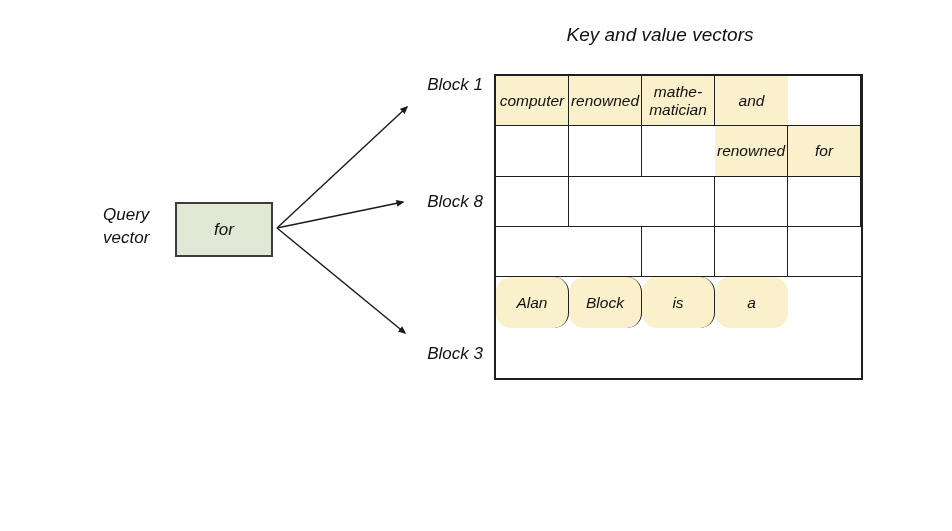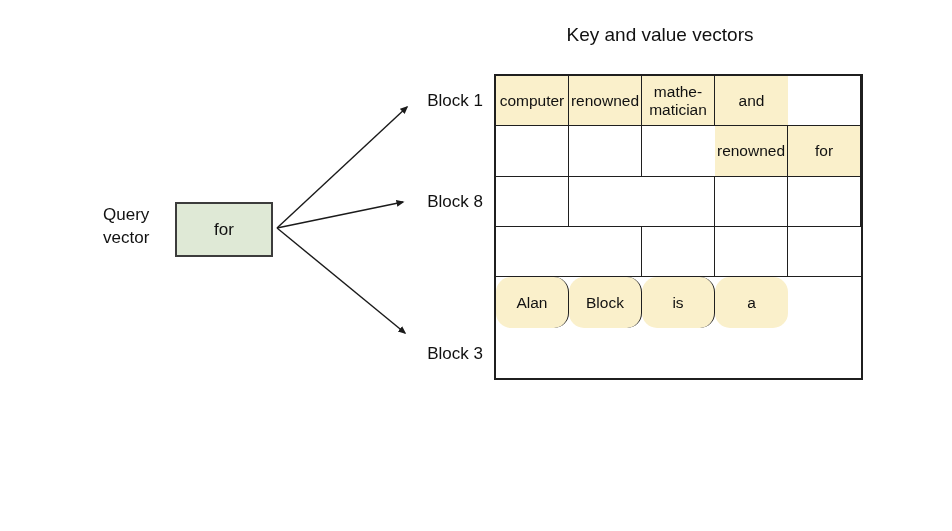--- a/index.html
+++ b/index.html
@@ -8,20 +8,21 @@
     background: #ffffff;
     font-family: "Liberation Sans", sans-serif;
   }
   .canvas {
     position: relative;
     width: 952px;
     height: 531px;
     background: #ffffff;
     overflow: hidden;
     color: #111111;
+    font-style: italic;
   }
   .diagram-title {
     position: absolute;
     left: 490px;
     top: 24px;
     width: 340px;
     text-align: center;
     font-size: 19px;
     line-height: 22px;
     color: #111111;
@@ -58,21 +59,21 @@
   }
   .block-label {
     position: absolute;
     left: 383px;
     width: 100px;
     text-align: right;
     font-size: 17px;
     line-height: 20px;
     color: #111111;
   }
-  .block-label.b1 { top: 91px; }
+  .block-label.b1 { top: 75px; }
   .block-label.b2 { top: 192px; }
   .block-label.b0 { top: 344px; }
   .kv-table {
     position: absolute;
     left: 494px;
     top: 74px;
     width: 369px;
     height: 306px;
     box-sizing: border-box;
     border: 2px solid var(--table-border, #1f1f1f);

